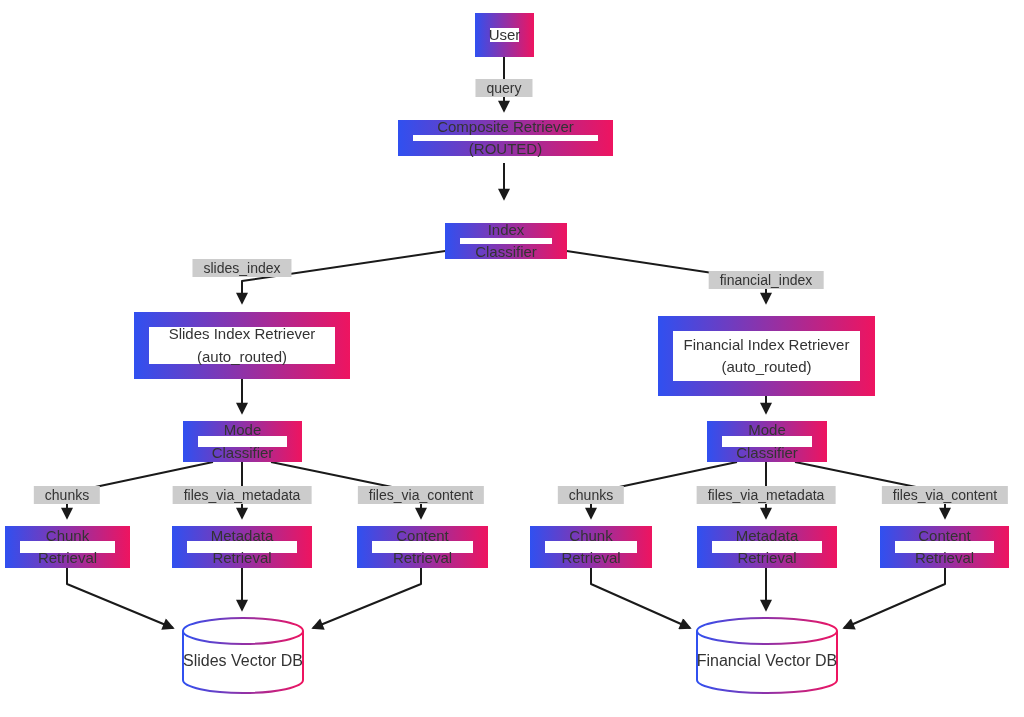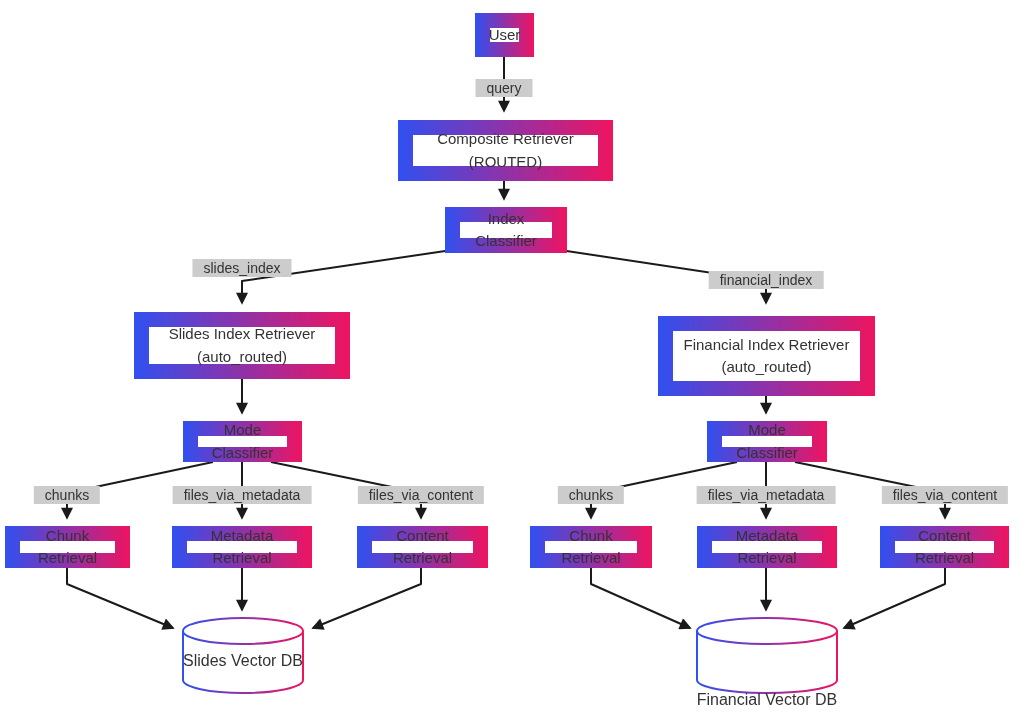--- a/index.html
+++ b/index.html
@@ -102,27 +102,27 @@
       <ellipse class="cyl" stroke="url(#gradStroke)" cx="767" cy="631" rx="70" ry="13"></ellipse>
     </g>
   </svg>
 
   <div class="node" style="left:475px;top:13px;width:59px;height:44px">
     <div class="node-inner">
         <span>User</span>
       </div>
   </div>
 
-  <div class="node" style="left:398px;top:120px;width:215px;height:61px">
+  <div class="node" style="left:398px;top:120px;width:215px;height:36px">
     <div class="node-inner">
         <span>Composite Retriever (ROUTED)</span>
       </div>
   </div>
 
-  <div class="node" style="left:445px;top:207px;width:122px;height:46px">
+  <div class="node" style="left:445px;top:223px;width:122px;height:36px">
     <div class="node-inner">
         <span>Index Classifier</span>
       </div>
   </div>
 
   <div class="node" style="left:134px;top:312px;width:216px;height:67px">
     <div class="node-inner">
       <span>Slides Index Retriever</span>
       <span>(auto_routed)</span>
     </div>
@@ -177,21 +177,21 @@
       </div>
   </div>
 
   <div class="node" style="left:880px;top:526px;width:129px;height:42px">
     <div class="node-inner">
         <span>Content Retrieval</span>
       </div>
   </div>
 
   <div class="db-label" style="left:243px;top:661px">Slides Vector DB</div>
-  <div class="db-label" style="left:767px;top:700px">Financial Vector DB</div>
+  <div class="db-label" style="left:767px;top:661px">Financial Vector DB</div>
 
   <div class="edge-label" style="left:504px;top:88px">query</div>
   <div class="edge-label" style="left:242px;top:268px">slides_index</div>
   <div class="edge-label" style="left:766px;top:280px">financial_index</div>
 
   <div class="edge-label" style="left:67px;top:495px">chunks</div>
   <div class="edge-label" style="left:242px;top:495px">files_via_metadata</div>
   <div class="edge-label" style="left:421px;top:495px">files_via_content</div>
 
   <div class="edge-label" style="left:591px;top:495px">chunks</div>

